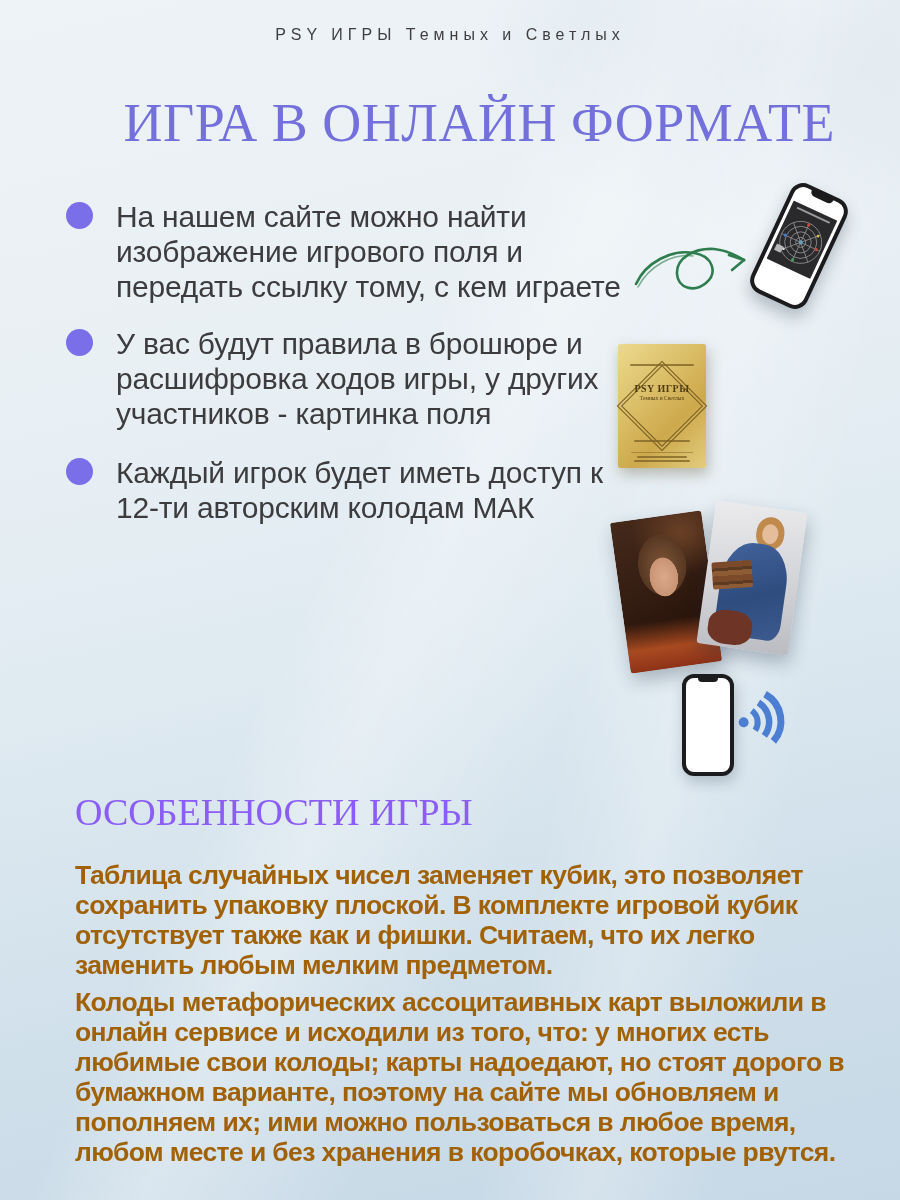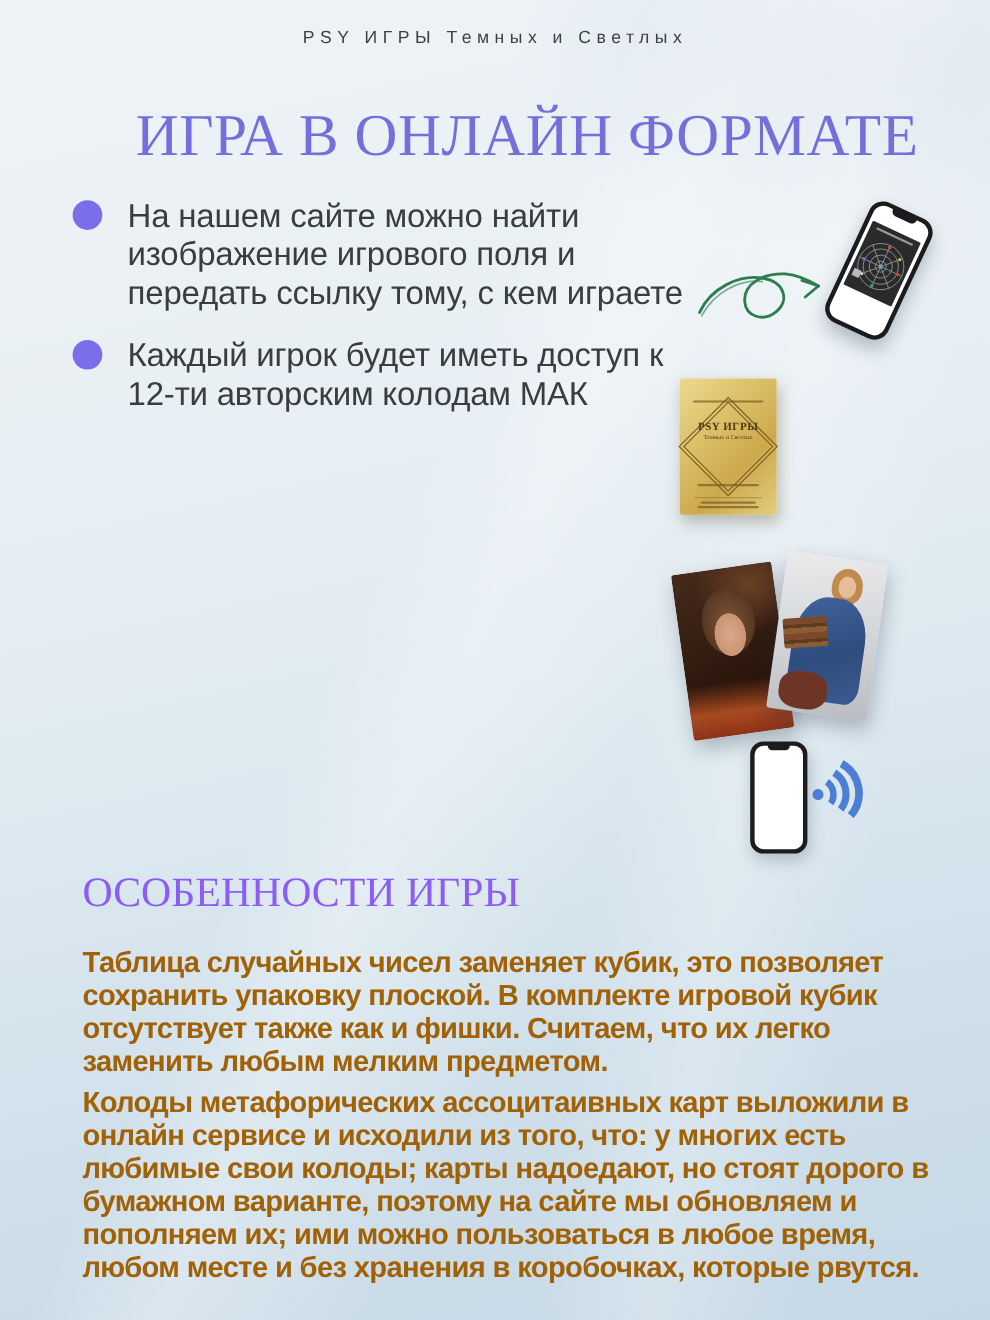--- a/index.html
+++ b/index.html
@@ -22,21 +22,21 @@
   .title1{
     position:absolute;top:92px;left:75px;width:760px;
     font-family:"Liberation Serif",serif;font-size:54px;color:#7470db;
     letter-spacing:.5px;
   }
   .title2{
     position:absolute;top:790px;left:75px;width:700px;
     font-family:"Liberation Serif",serif;font-size:38px;color:#8b5cf6;
   }
   ul.bullets{
-    position:absolute;top:179px;left:66px;width:560px;
+    position:absolute;top:199px;left:66px;width:560px;
     list-style:none;margin:0;padding:0;
   }
   ul.bullets li{display:flex;gap:23px;margin-bottom:22px;}
   ul.bullets li:nth-child(2){margin-bottom:24px;}
   .dot{flex:none;width:27px;height:27px;border-radius:50%;background:#7a6fe8;margin-top:3px;}
   .btext{width:505px;font-size:30px;line-height:35px;color:#3c3c3e;letter-spacing:-.2px;}
   .paras{position:absolute;top:860px;left:75px;width:788px;}
   .paras p{
     margin:0;font-size:26.5px;line-height:30px;color:#a16207;letter-spacing:-.6px;font-weight:bold;
   }
@@ -105,20 +105,24 @@
 <div class="bg-overlay"></div>
 
 <div class="brand">PSY ИГРЫ Темных и Светлых</div>
 
 <h1 class="title1" style="margin:0;font-weight:normal;text-align:right;">ИГРА В ОНЛАЙН ФОРМАТЕ</h1>
 
 <ul class="bullets">
   <li>
     <span class="dot"></span>
     <span class="btext">На нашем сайте можно найти изображение игрового поля и передать ссылку тому, с кем играете</span>
+  </li>
+  <li>
+    <span class="dot"></span>
+    <span class="btext">У вас будут правила в брошюре и расшифровка ходов игры, у других участников - картинка поля</span>
   </li>
   <li>
     <span class="dot"></span>
     <span class="btext">Каждый игрок будет иметь доступ к 12-ти авторским колодам МАК</span>
   </li>
 </ul>
 
 <h2 class="title2" style="margin:0;font-weight:normal;">ОСОБЕННОСТИ ИГРЫ</h2>
 
 <div class="paras">

